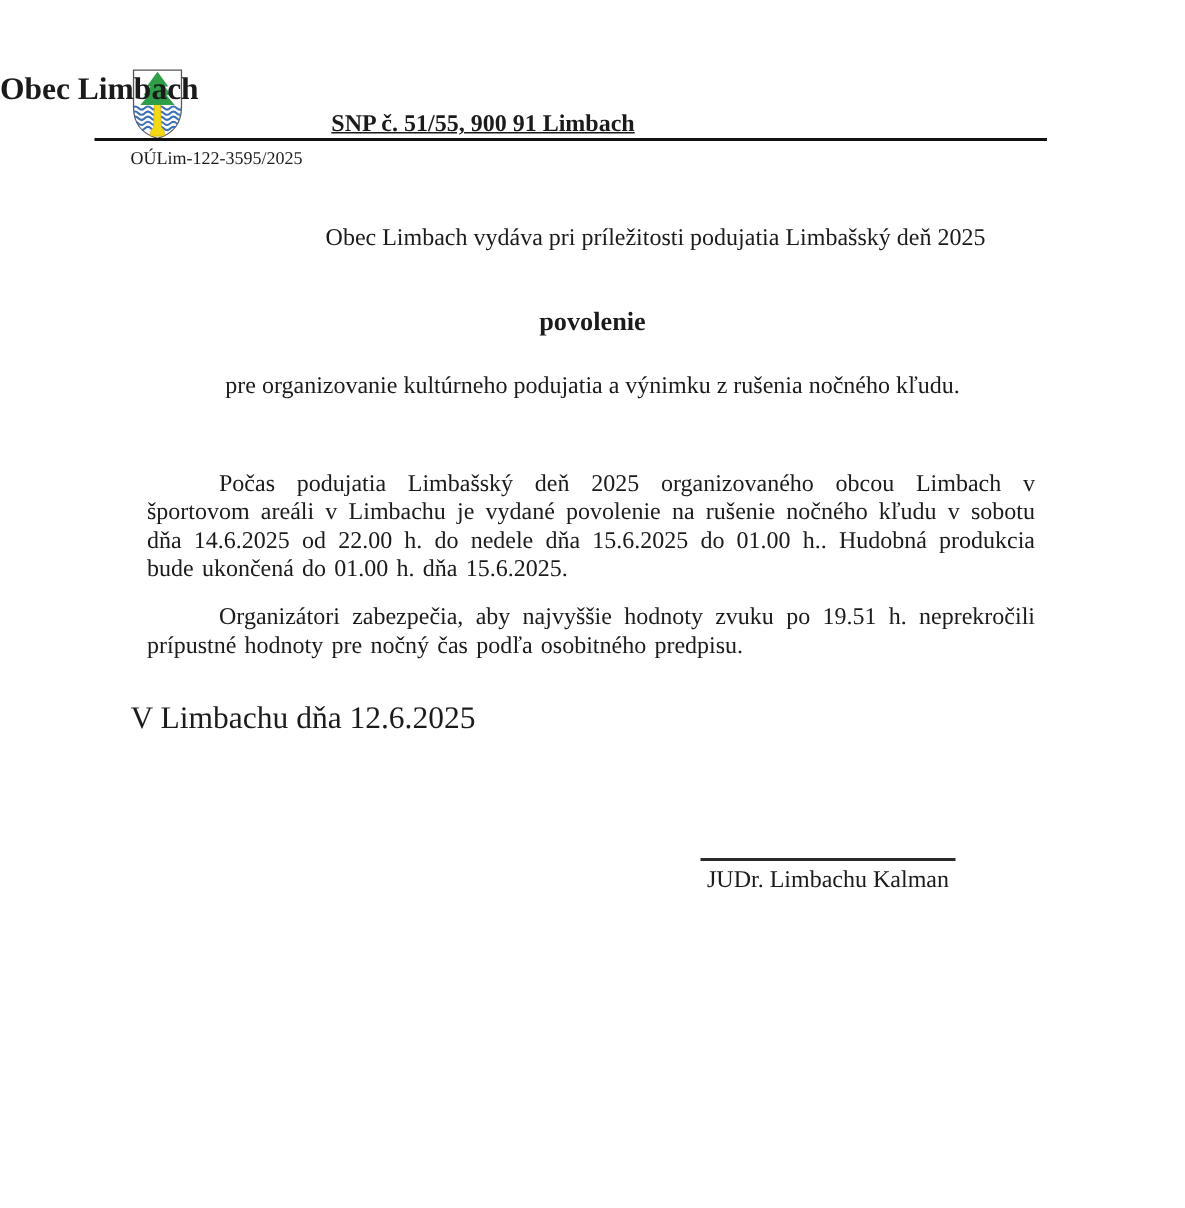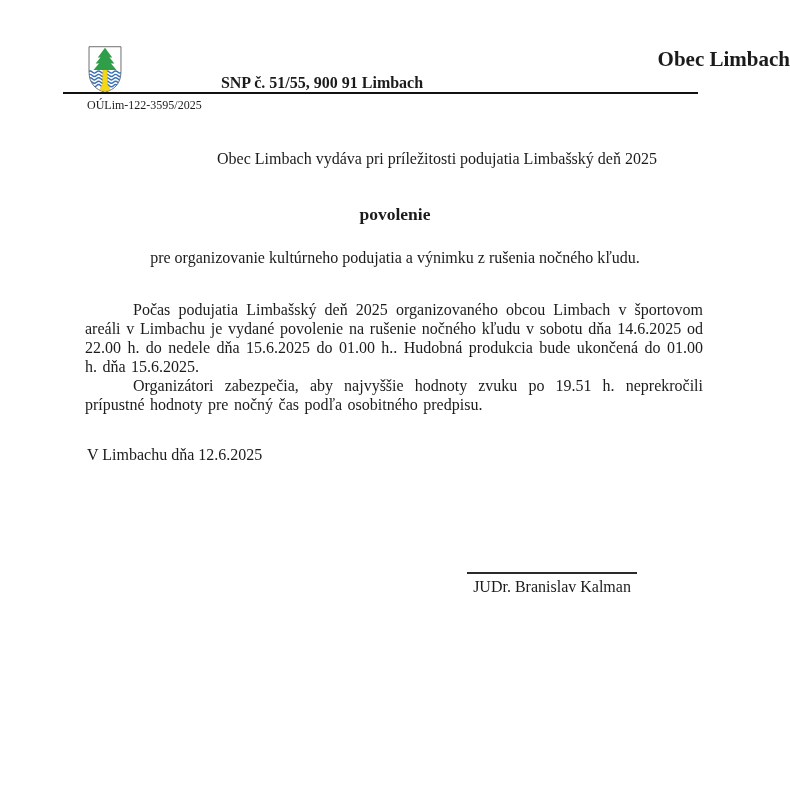--- a/index.html
+++ b/index.html
@@ -7,33 +7,33 @@
     position:relative;
     width:790px;
     height:805px;
     background:#ffffff;
     font-family:"Liberation Serif", serif;
     color:#1b1b1b;
     overflow:hidden;
   }
   .crest{position:absolute;left:88px;top:45px;width:34px;height:49px;}
   .crest svg{display:block;width:100%;height:100%;}
-  .org-name{position:absolute;left:0;top:47px;width:790px;text-align:right;font-size:21px;font-weight:bold;line-height:25px;}
-  .org-addr{position:absolute;left:0;top:73px;width:644px;text-align:center;font-size:16px;font-weight:bold;line-height:19px;}
+  .org-name{position:absolute;left:0;top:47px;width:790px;text-align:left;font-size:21px;font-weight:bold;line-height:25px;}
+  .org-addr{position:absolute;left:0;top:73px;width:644px;text-align:center;font-size:16px;font-weight:bold;line-height:19px;text-decoration:underline;}
   .header-rule{position:absolute;left:63px;top:92px;width:635px;height:2px;background:#111;}
   .ref-number{position:absolute;left:87px;top:96px;font-size:12px;line-height:19px;}
   .intro-line{position:absolute;left:0;top:149px;width:790px;text-align:center;font-size:16px;line-height:19px;margin-left:42px;}
   .doc-title{position:absolute;left:0;top:204px;width:790px;text-align:center;font-size:17.5px;font-weight:bold;line-height:20px;}
   .subject-line{position:absolute;left:0;top:248px;width:790px;text-align:center;font-size:16px;line-height:19px;}
   .body-text{
     position:absolute;left:85px;top:300px;width:618px;
     font-size:16px;line-height:19px;text-align:justify;word-spacing:1.5px;
   }
-  .para{margin:0;text-indent:48px;}
-  .date-line{position:absolute;left:87px;top:445px;font-size:16px;line-height:19px;}
+  .para{margin:13px;text-indent:48px;}
+  .date-line{position:absolute;left:87px;top:469px;font-size:21px;line-height:19px;}
   .signature-block{position:absolute;left:462px;top:572px;width:180px;text-align:center;font-size:16px;line-height:19px;}
   .sig-rule{width:170px;height:0;border-top:2px solid #2a2a2a;margin:0 auto 3px auto;}
 </style>
 </head>
 <body>
 
 <div class="page">
 
   <div class="crest">
     <svg viewBox="0 0 40 56" xmlns="http://www.w3.org/2000/svg">
@@ -72,16 +72,16 @@
 
   <div class="body-text">
     <p class="para">Počas podujatia Limbašský deň 2025 organizovaného obcou Limbach v športovom areáli v Limbachu je vydané povolenie na rušenie nočného kľudu v sobotu dňa 14.6.2025 od 22.00 h. do nedele dňa 15.6.2025 do 01.00 h.. Hudobná produkcia bude ukončená do 01.00 h. dňa 15.6.2025.</p>
     <p class="para">Organizátori zabezpečia, aby najvyššie hodnoty zvuku po 19.51 h. neprekročili prípustné hodnoty pre nočný čas podľa osobitného predpisu.</p>
   </div>
 
   <div class="date-line">V Limbachu dňa 12.6.2025</div>
 
   <div class="signature-block">
     <div class="sig-rule"></div>
-    <div class="sig-name">JUDr. Branislav Kalman</div>
+    <div class="sig-name">JUDr. Limbachu Kalman</div>
   </div>
 
 </div>
 
 </body></html>

